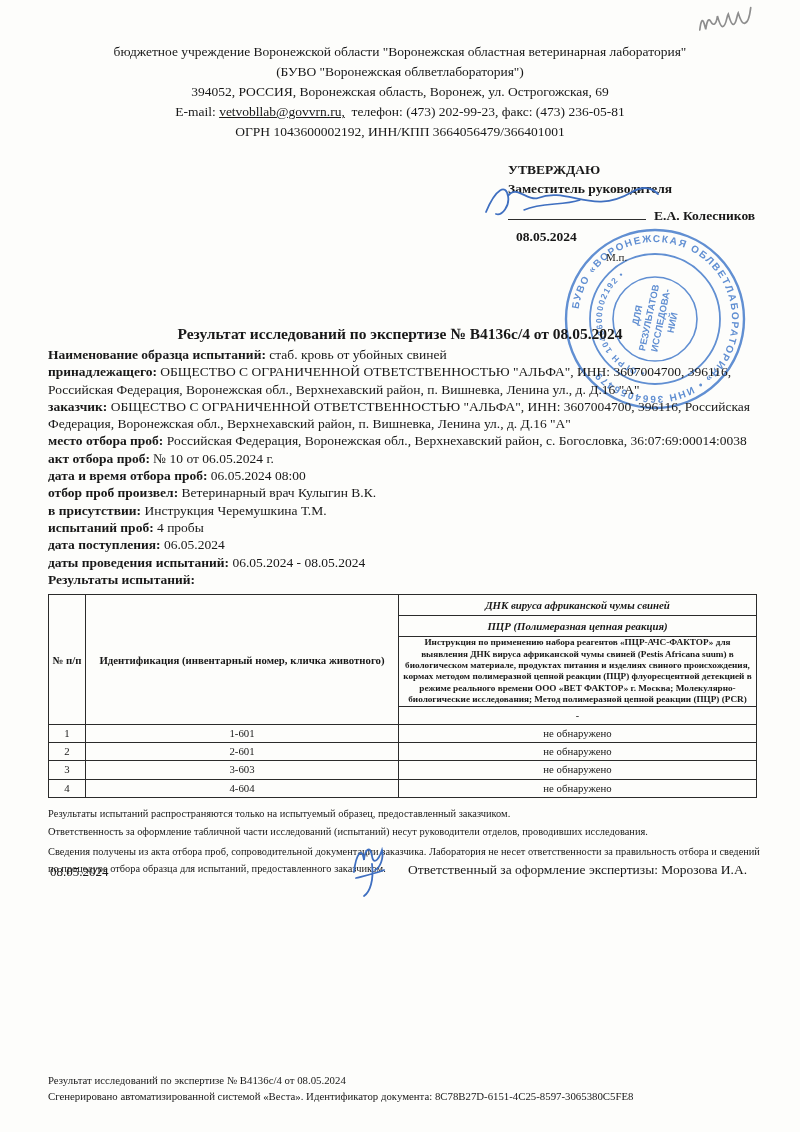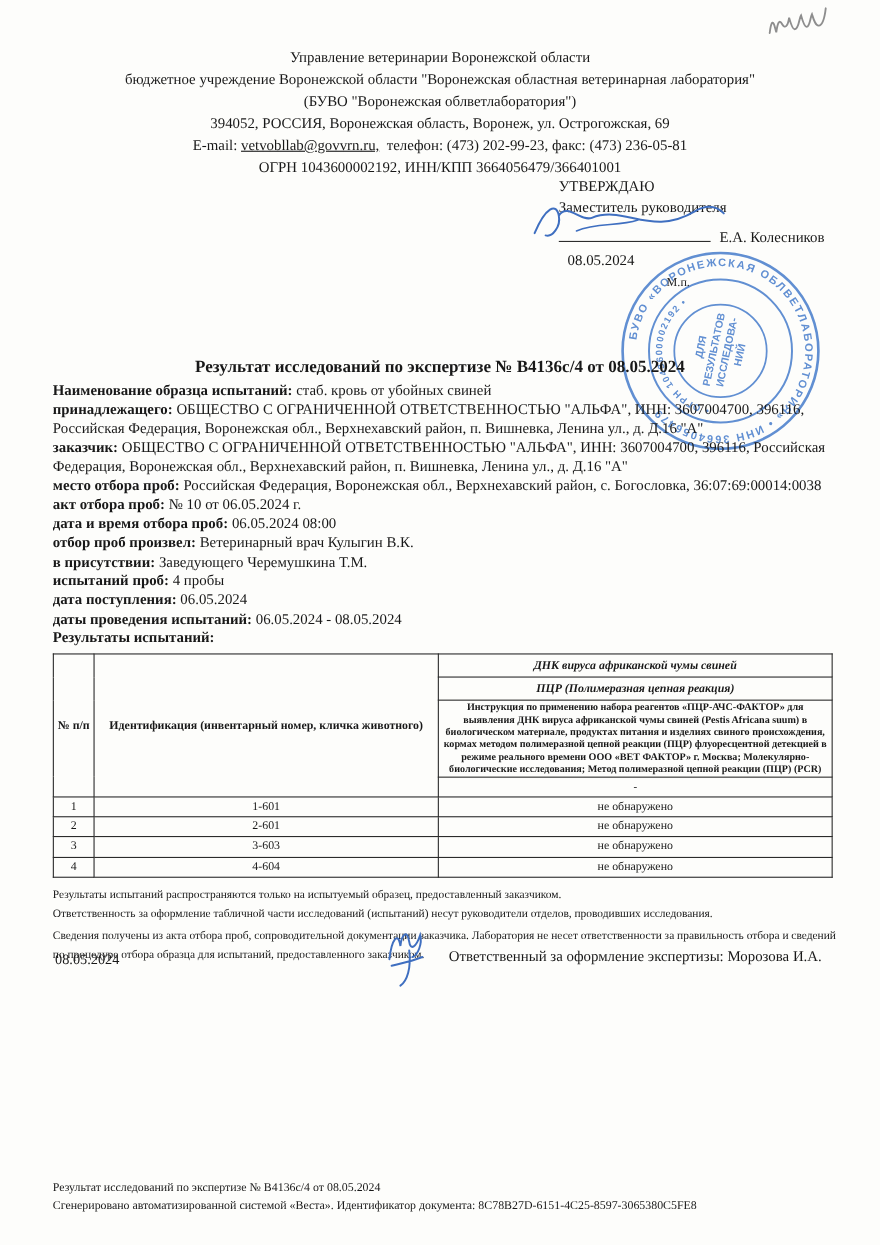--- a/index.html
+++ b/index.html
@@ -8,21 +8,21 @@
     background:#fdfdfb; overflow:hidden;
     font-family:"Liberation Serif", serif; color:#181818;
   }
   
   .hand-mark{position:absolute; top:2px; left:692px; transform:rotate(-6deg);}
   
   .letterhead{position:absolute; top:42px; left:40px; width:720px; text-align:center;
     font-size:13.5px; line-height:20px;}
   .letterhead .u{text-decoration:underline;}
   
-  .approval{position:absolute; top:160px; left:508px; font-size:13.5px; line-height:19px;}
+  .approval{position:absolute; top:160px; left:508px; font-size:13.5px; line-height:19px;font-weight:bold;}
   .sig1{position:absolute; top:176px; left:472px;}
   .appr-line-row{position:relative; margin-top:8px; white-space:nowrap;}
   .appr-underline{display:inline-block; width:138px; border-bottom:1.3px solid #2d2d2d; height:12px;}
   .appr-name{display:inline-block; margin-left:8px;}
   .appr-date{margin-left:8px; margin-top:2px;}
   
   .stamp{position:absolute; top:224px; left:560px; opacity:.88;}
   .mp-label{position:absolute; top:251px; left:606px; font-size:11px; color:#252525; z-index:3;}
   
   .doc-title{position:absolute; top:325px; left:0; width:800px; text-align:center;
@@ -57,21 +57,20 @@
 
 <div class="page">
 
   <div class="hand-mark" aria-hidden="true">
     <svg width="72" height="34" viewBox="0 0 72 34">
       <path d="M7,25 C9,16 11,13 12,19 L13,25 C15,17 17,13 19,18 C21,23 24,21 26,13 C27,19 28,24 30,24 C34,24 35,14 37,12 C38,18 39,23 41,23 C44,23 45,15 47,12 C48,17 49,23 52,23 C55,23 58,17 60,8" stroke="#8e8e8e" fill="none" stroke-width="1.7" stroke-linecap="round"></path>
     </svg>
   </div>
 
   <div class="letterhead">
-    <div>Управление ветеринарии Воронежской области</div>
     <div>бюджетное учреждение Воронежской области "Воронежская областная ветеринарная лаборатория"</div>
     <div>(БУВО "Воронежская облветлаборатория")</div>
     <div>394052, РОССИЯ, Воронежская область, Воронеж, ул. Острогожская, 69</div>
     <div>
       <span>E-mail:</span>
       <span class="u">vetvobllab@govvrn.ru,</span>&nbsp;
       <span>телефон: (473) 202-99-23, факс: (473) 236-05-81</span>
     </div>
     <div>ОГРН 1043600002192, ИНН/КПП 3664056479/366401001</div>
   </div>
@@ -122,21 +121,21 @@
   <div class="doc-title">Результат исследований по экспертизе № В4136с/4 от 08.05.2024</div>
 
   <div class="fields">
     <p><span class="lbl">Наименование образца испытаний:</span> <span>стаб. кровь от убойных свиней</span></p>
     <p><span class="lbl">принадлежащего:</span> <span>ОБЩЕСТВО С ОГРАНИЧЕННОЙ ОТВЕТСТВЕННОСТЬЮ "АЛЬФА", ИНН: 3607004700, 396116, Российская Федерация, Воронежская обл., Верхнехавский район, п. Вишневка, Ленина ул., д. Д.16 "А"</span></p>
     <p><span class="lbl">заказчик:</span> <span>ОБЩЕСТВО С ОГРАНИЧЕННОЙ ОТВЕТСТВЕННОСТЬЮ "АЛЬФА", ИНН: 3607004700, 396116, Российская Федерация, Воронежская обл., Верхнехавский район, п. Вишневка, Ленина ул., д. Д.16 "А"</span></p>
     <p><span class="lbl">место отбора проб:</span> <span>Российская Федерация, Воронежская обл., Верхнехавский район, с. Богословка, 36:07:69:00014:0038</span></p>
     <p><span class="lbl">акт отбора проб:</span> <span>№ 10 от 06.05.2024 г.</span></p>
     <p><span class="lbl">дата и время отбора проб:</span> <span>06.05.2024 08:00</span></p>
     <p><span class="lbl">отбор проб произвел:</span> <span>Ветеринарный врач Кулыгин В.К.</span></p>
-    <p><span class="lbl">в присутствии:</span> <span>Заведующего Черемушкина Т.М.</span></p>
+    <p><span class="lbl">в присутствии:</span> <span>Инструкция Черемушкина Т.М.</span></p>
     <p><span class="lbl">испытаний проб:</span> <span>4 пробы</span></p>
     <p><span class="lbl">дата поступления:</span> <span>06.05.2024</span></p>
     <p><span class="lbl">даты проведения испытаний:</span> <span>06.05.2024 - 08.05.2024</span></p>
     <p><span class="lbl">Результаты испытаний:</span></p>
 
     <table class="results">
       <tbody>
         <tr>
           <td class="hdr col-num" rowspan="4">№ п/п</td>
           <td class="hdr col-id" rowspan="4">Идентификация (инвентарный номер, кличка животного)</td>

